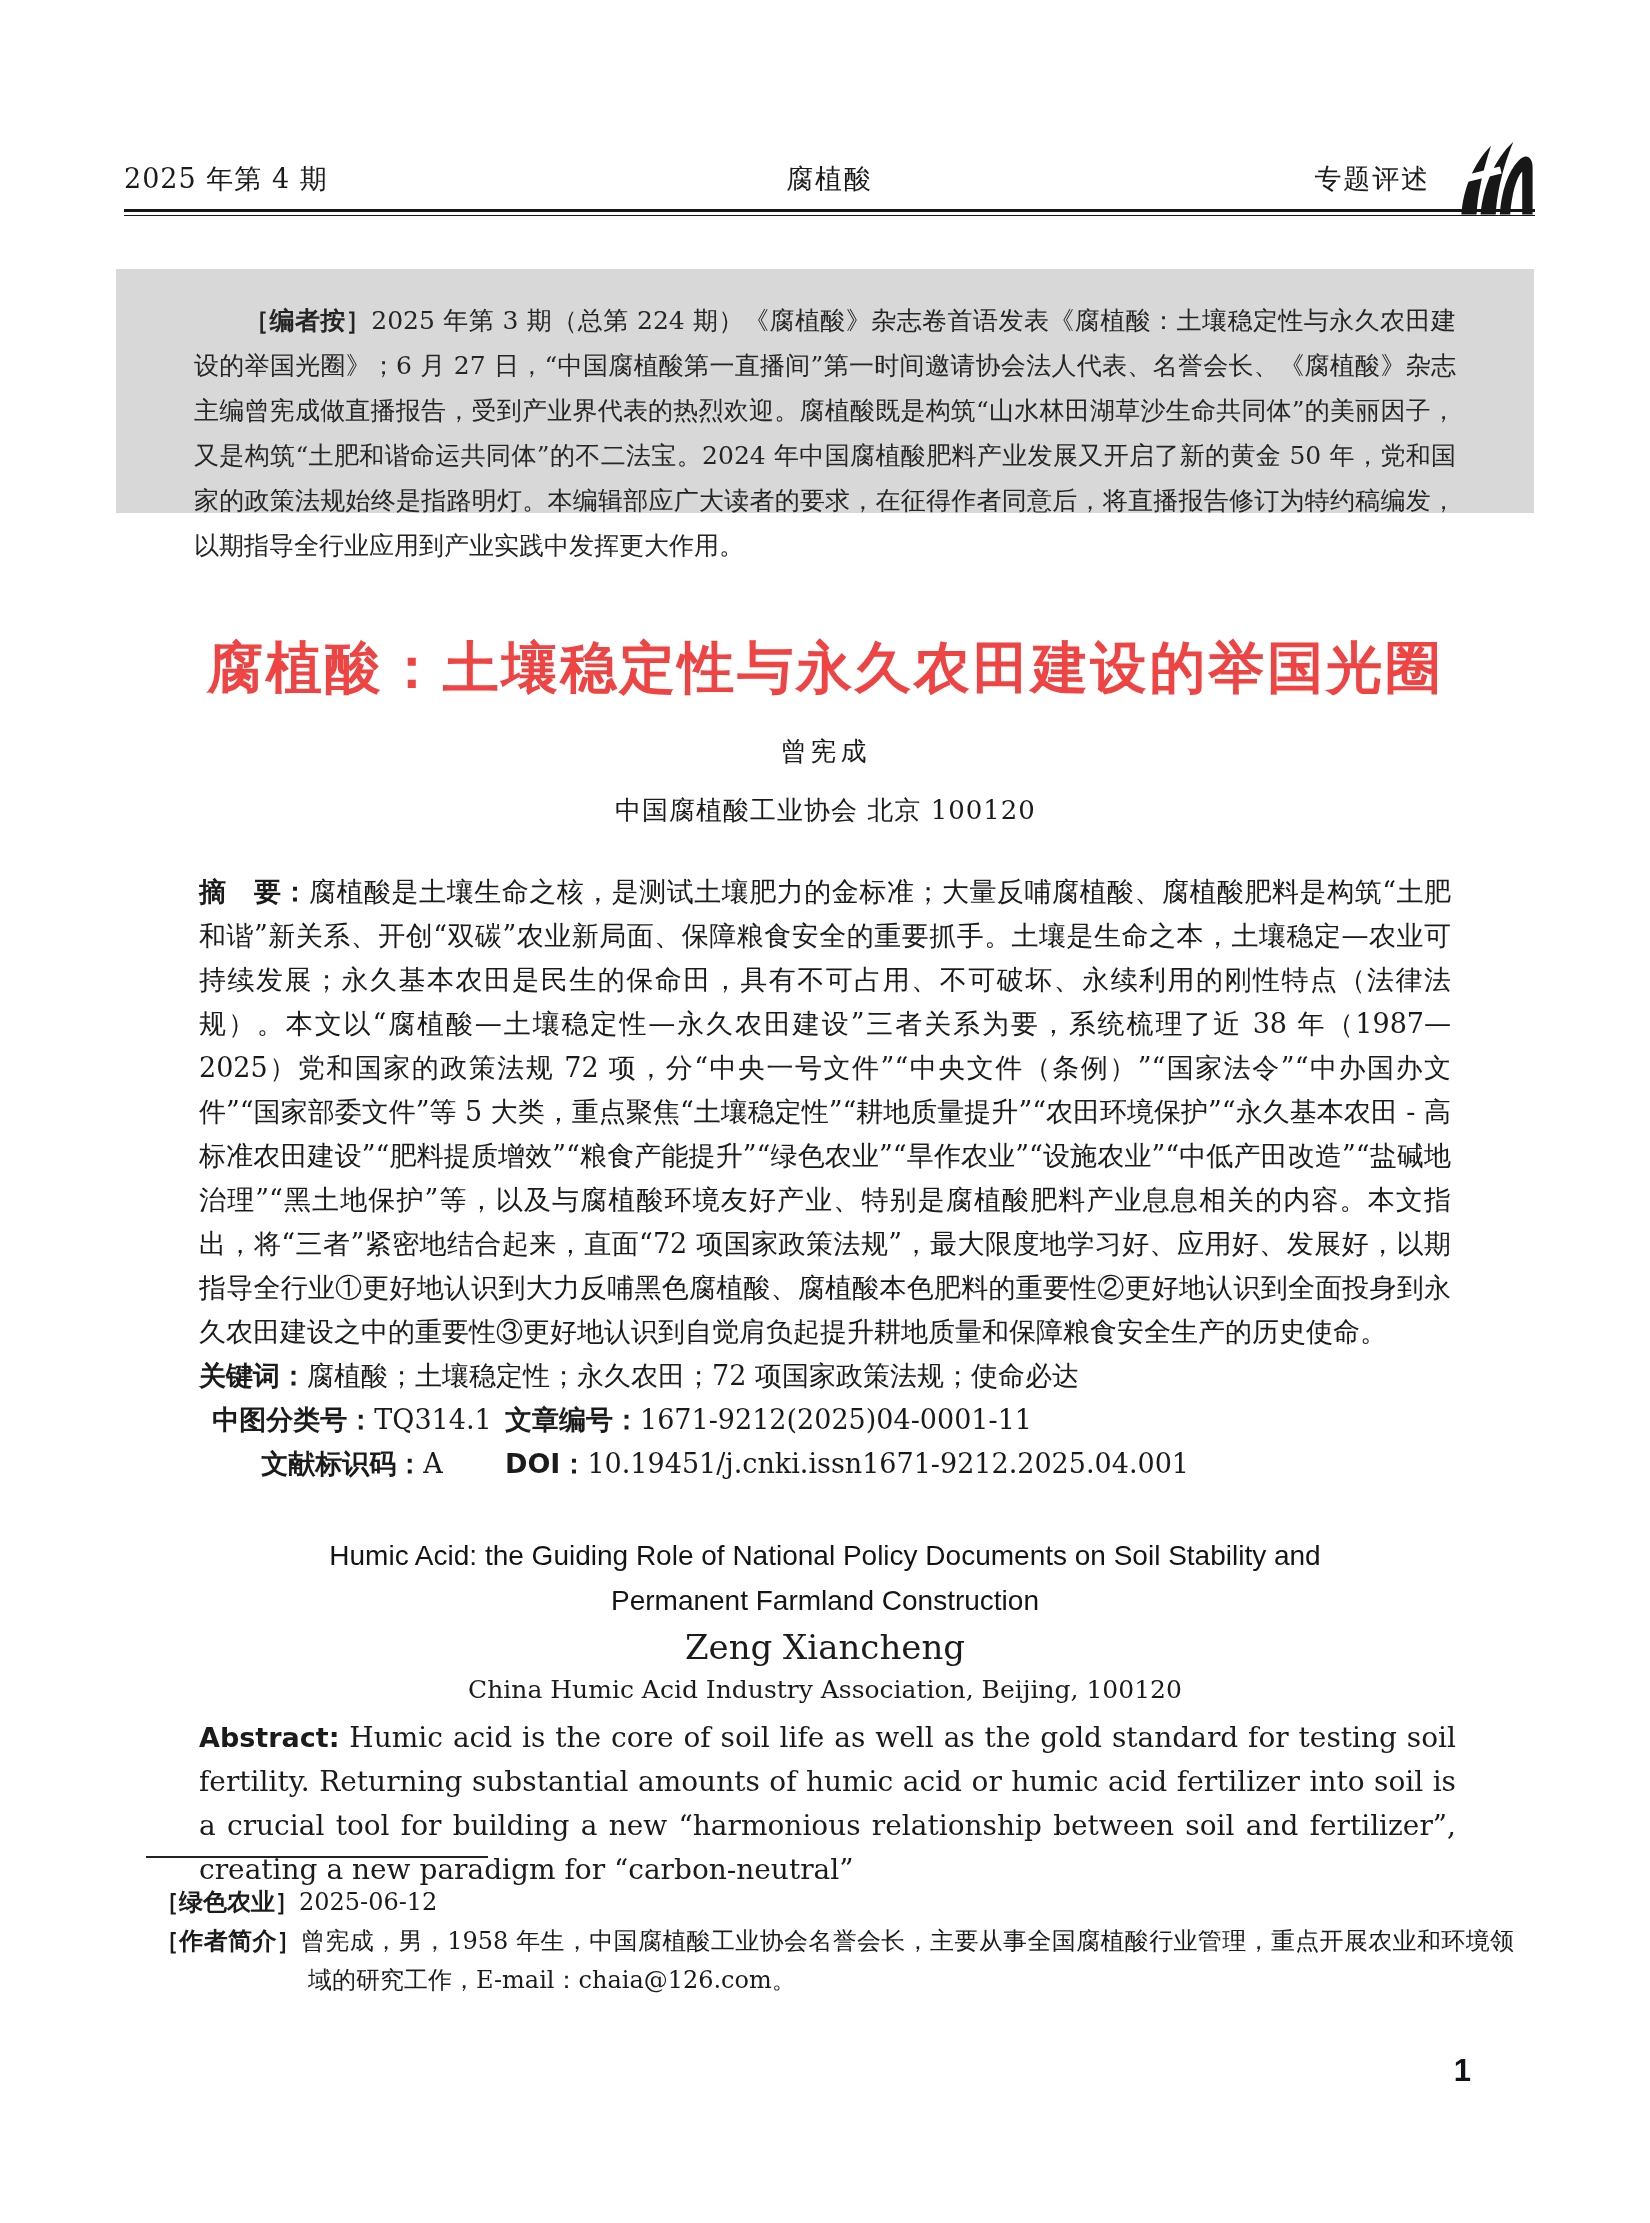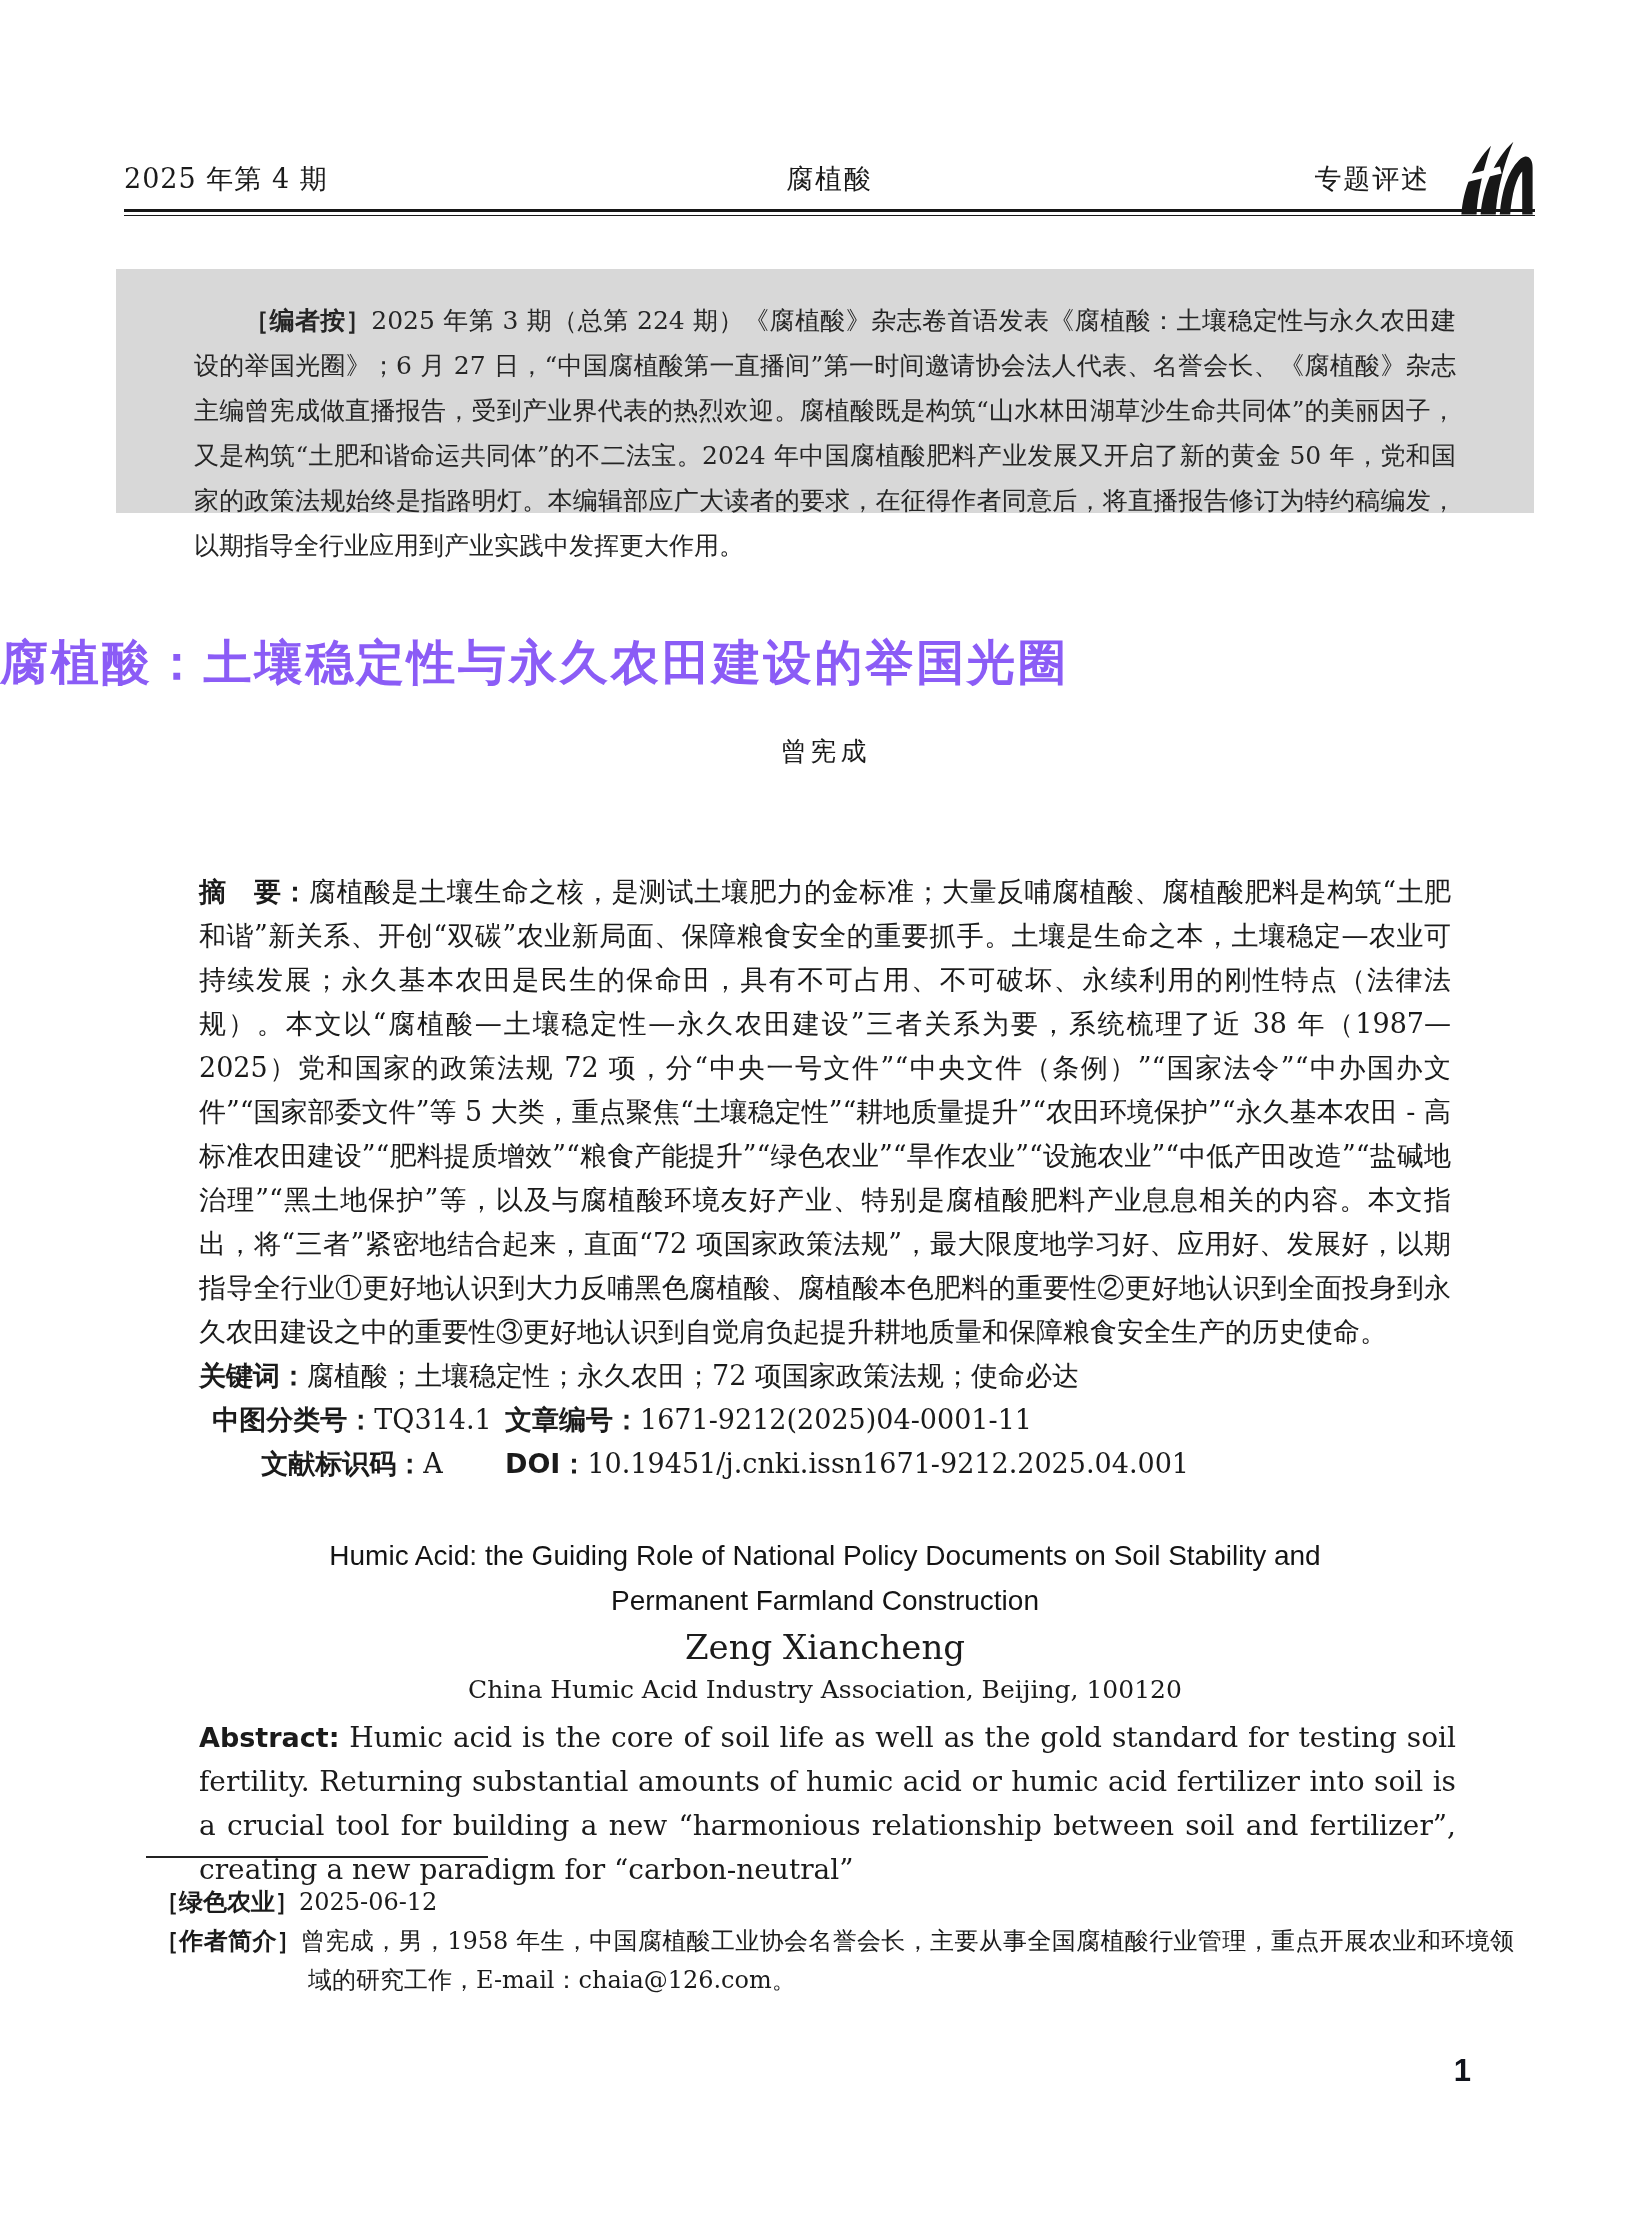--- a/index.html
+++ b/index.html
@@ -20,22 +20,22 @@
   
   .editor-note {
     position:absolute; left:116px; top:269px; width:1418px; height:244px;
     background:#d8d8d8; padding:29px 78px 0 78px;
   }
   .editor-note p {
     font-size:25px; line-height:45px; text-align:justify; text-indent:2em; color:#252525;
   }
   .editor-note .note-label { font-weight:bold; }
   
-  .article-title { position:absolute; top:631px; left:0; width:100%; text-align:left;
-    font-size:48px; font-weight:bold; letter-spacing:2.9px; color:#8b5cf6; }
+  .article-title { position:absolute; top:631px; left:0; width:100%; text-align:center;
+    font-size:56px; font-weight:bold; letter-spacing:2.9px; color:#ef4444; }
   .article-author { position:absolute; top:734px; left:0; width:100%; text-align:center; font-size:26px; letter-spacing:3.9px; }
   .article-affiliation { position:absolute; top:793px; left:0; width:100%; text-align:center; font-size:26px; letter-spacing:1px; }
   
   .cn-body { position:absolute; left:199px; top:870px; width:1252px; font-size:27px; line-height:44px; }
   .cn-body p { text-align:justify; }
   .lbl { font-family:"DejaVu Sans","Liberation Sans",sans-serif; font-weight:bold; }
   .meta-row { display:flex; }
   .meta-col1 { width:306px; flex:0 0 306px;text-align:center; }
   
   .en-block { position:absolute; left:199px; top:1533px; width:1252px; text-align:center; }
@@ -76,20 +76,21 @@
     </span>
   </div>
   <div class="header-rule"></div>
 
   <div class="editor-note">
     <p><span class="note-label">［编者按］</span><span>2025 年第 3 期（总第 224 期）《腐植酸》杂志卷首语发表《腐植酸：土壤稳定性与永久农田建设的举国光圈》；6 月 27 日，“中国腐植酸第一直播间”第一时间邀请协会法人代表、名誉会长、《腐植酸》杂志主编曾宪成做直播报告，受到产业界代表的热烈欢迎。腐植酸既是构筑“山水林田湖草沙生命共同体”的美丽因子，又是构筑“土肥和谐命运共同体”的不二法宝。2024 年中国腐植酸肥料产业发展又开启了新的黄金 50 年，党和国家的政策法规始终是指路明灯。本编辑部应广大读者的要求，在征得作者同意后，将直播报告修订为特约稿编发，以期指导全行业应用到产业实践中发挥更大作用。</span></p>
   </div>
 
   <div class="article-title">腐植酸：土壤稳定性与永久农田建设的举国光圈</div>
   <div class="article-author">曾宪成</div>
+  <div class="article-affiliation">中国腐植酸工业协会 北京 100120</div>
 
   <div class="cn-body">
     <p><span class="lbl">摘　要：</span><span>腐植酸是土壤生命之核，是测试土壤肥力的金标准；大量反哺腐植酸、腐植酸肥料是构筑“土肥和谐”新关系、开创“双碳”农业新局面、保障粮食安全的重要抓手。土壤是生命之本，土壤稳定—农业可持续发展；永久基本农田是民生的保命田，具有不可占用、不可破坏、永续利用的刚性特点（法律法规）。本文以“腐植酸—土壤稳定性—永久农田建设”三者关系为要，系统梳理了近 38 年（1987—2025）党和国家的政策法规 72 项，分“中央一号文件”“中央文件（条例）”“国家法令”“中办国办文件”“国家部委文件”等 5 大类，重点聚焦“土壤稳定性”“耕地质量提升”“农田环境保护”“永久基本农田 - 高标准农田建设”“肥料提质增效”“粮食产能提升”“绿色农业”“旱作农业”“设施农业”“中低产田改造”“盐碱地治理”“黑土地保护”等，以及与腐植酸环境友好产业、特别是腐植酸肥料产业息息相关的内容。本文指出，将“三者”紧密地结合起来，直面“72 项国家政策法规”，最大限度地学习好、应用好、发展好，以期指导全行业①更好地认识到大力反哺黑色腐植酸、腐植酸本色肥料的重要性②更好地认识到全面投身到永久农田建设之中的重要性③更好地认识到自觉肩负起提升耕地质量和保障粮食安全生产的历史使命。</span></p>
     <p><span class="lbl">关键词：</span><span>腐植酸；土壤稳定性；永久农田；72 项国家政策法规；使命必达</span></p>
     <div class="meta-row">
       <span class="meta-col1"><span class="lbl">中图分类号：</span><span>TQ314.1</span></span>
       <span><span class="lbl">文章编号：</span><span>1671-9212(2025)04-0001-11</span></span>
     </div>
     <div class="meta-row">
       <span class="meta-col1"><span class="lbl">文献标识码：</span><span>A</span></span>

